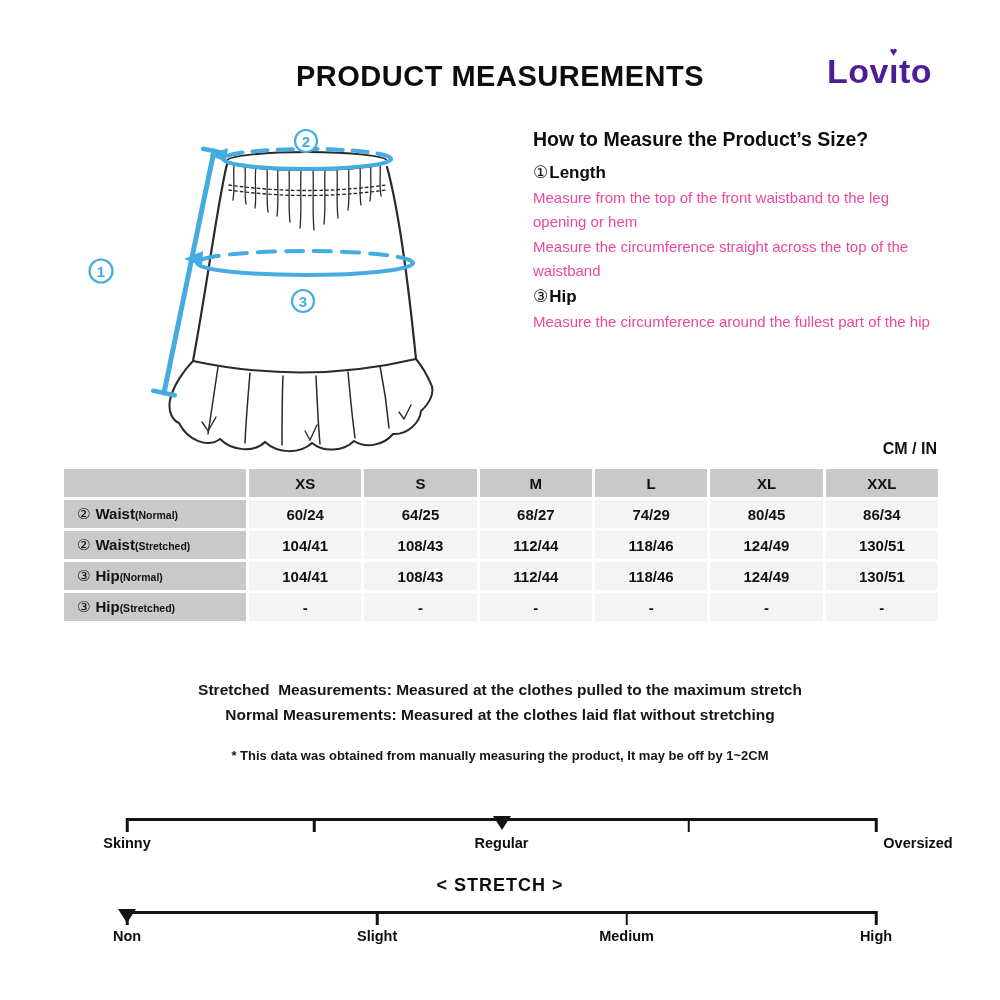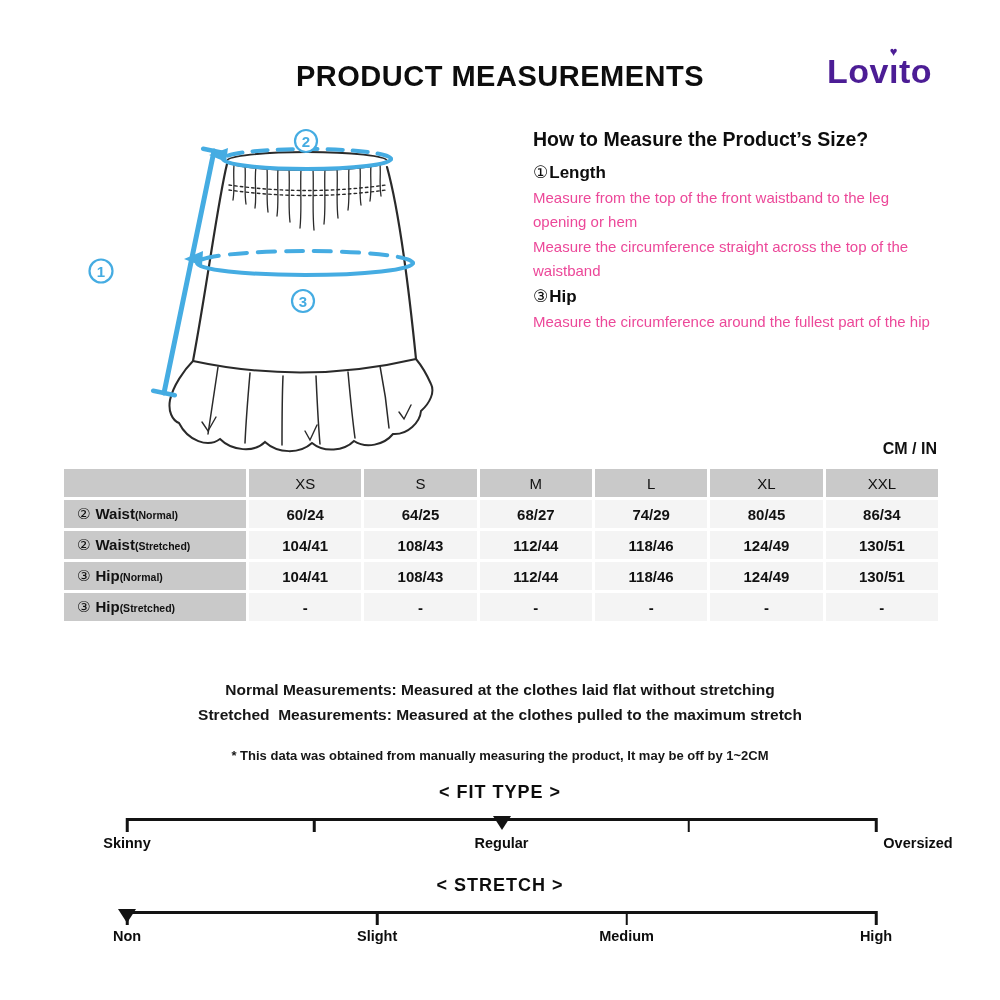--- a/index.html
+++ b/index.html
@@ -45,21 +45,21 @@
     width: 100%;
     border-collapse: separate; border-spacing: 3px;
     table-layout: fixed;
   }
   table.size-table th, table.size-table td {
     height: 28px; vertical-align: middle;
     font-size: 15px;
   }
   table.size-table col.label-col { width: 182px; }
   th.corner-cell, th.col-header, th.row-label { background: #c9c9c9; }
-  th.col-header { font-weight: 400; text-align: center; }
+  th.col-header { font-weight: 700; text-align: center; }
   th.row-label { font-weight: 600; text-align: left; padding-left: 13px; font-size: 15.5px; }
   th.row-label .row-num { font-weight: 400; margin-right: 5px; }
   th.row-label .row-sub { font-size: 10.5px; font-weight: 700; letter-spacing: 0; }
   td.val-cell { background: #f4f4f4; font-weight: 700; text-align: center; font-size: 14.5px; }
   
   .notes { position: absolute; left: 0; right: 0; top: 678px; text-align: center; }
   .notes-line { font-size: 15.5px; font-weight: 700; line-height: 24.5px; color: #161616; white-space: pre-wrap; }
   .footnote { font-size: 13px; font-weight: 700; color: #161616; margin-top: 21px; }
   
   .scale-title { position: absolute; left: 0; right: 0; text-align: center; font-size: 18px; font-weight: 800; letter-spacing: 1px; color:#0d0d0d; }
@@ -204,26 +204,25 @@
             <td class="val-cell">-</td>
             <td class="val-cell">-</td>
             <td class="val-cell">-</td>
             <td class="val-cell">-</td>
           </tr>
         </tbody>
     </table>
   </div>
 
   <div class="notes">
+    <div class="notes-line">Stretched  Measurements: Measured at the clothes pulled to the maximum stretch</div>
     <div class="notes-line">Normal Measurements: Measured at the clothes laid flat without stretching</div>
-    <div class="notes-line">Stretched  Measurements: Measured at the clothes pulled to the maximum stretch</div>
     <div class="footnote">* This data was obtained from manually measuring the product, It may be off by 1~2CM</div>
   </div>
 
-  <div class="scale-title" id="fit-title">&lt; FIT TYPE &gt;</div>
   <div class="scale-track" id="fit-track">
       <div class="scale-line"></div>
       <div class="scale-tick" style="left: 0%;"></div>
       <div class="scale-tick" style="left: 25%;"></div>
       <div class="scale-tick" style="left: 75%;"></div>
       <div class="scale-tick" style="left: 100%;"></div>
       <div class="scale-marker" style="left: 50%;"></div>
     </div>
   <div class="scale-labels" id="fit-labels">
       <span class="scale-label" style="left: 0%;">Skinny</span>

